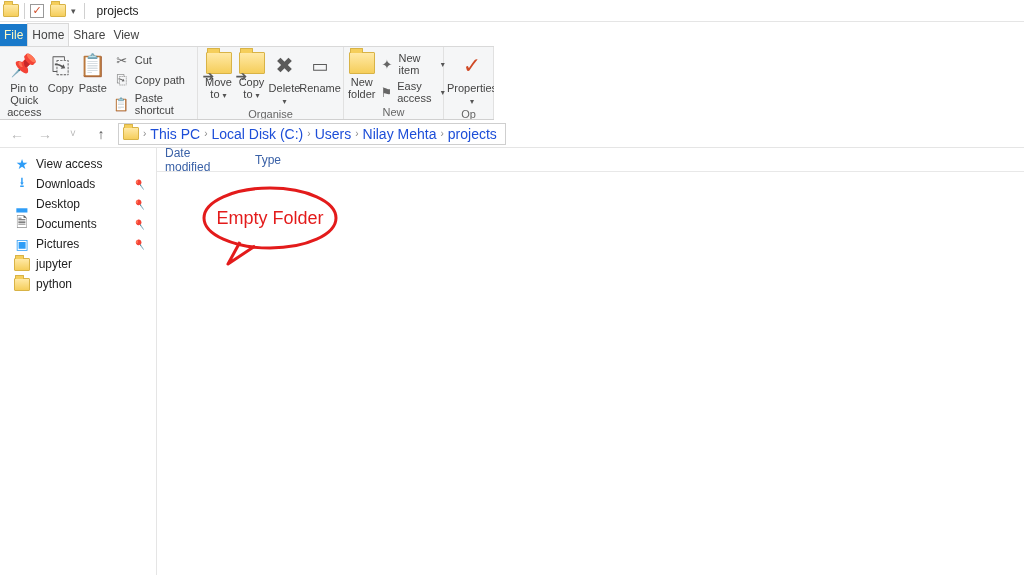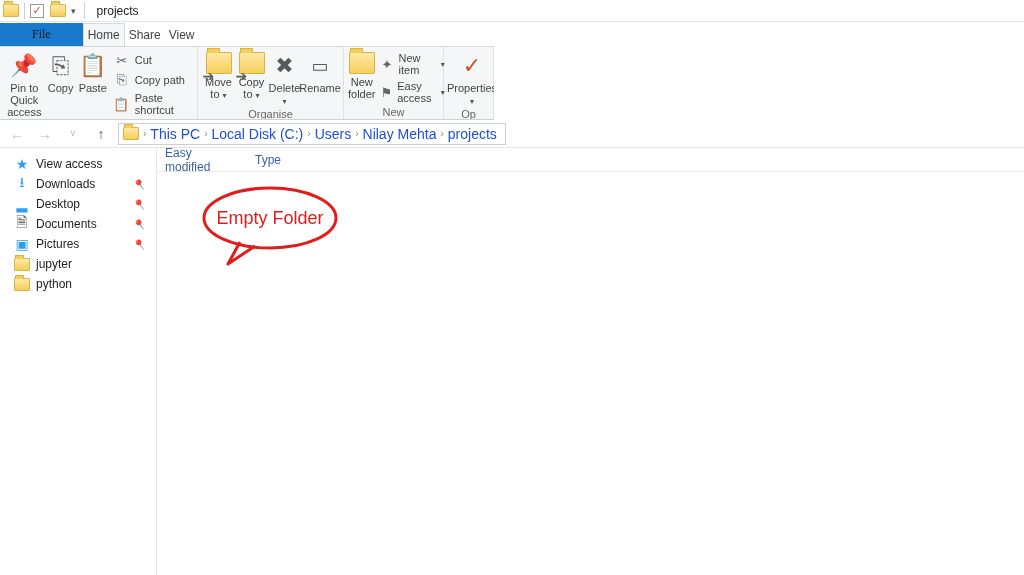--- a/index.html
+++ b/index.html
@@ -18,21 +18,21 @@
   .nav .folder-glyph::before,
   .tree .folder-glyph::before { content:""; position:absolute; top:-4px; left:0; width:7px; height:3px; background:#f5ce5b; border:1px solid #d8b346; border-bottom:none; border-radius:1px 1px 0 0;}
   .qat-sep { width:1px; height:16px; background:#d0d0d0; margin:0 3px; }
   .qat-check { width:14px; height:14px; display:flex; align-items:center; justify-content:center; color:#d04a26; font-size:11px; border:1px solid #999; }
   .qat-caret { font-size:9px; color:#555; padding:0 3px; }
   .title-text { margin-left: 6px; font-size: 12px; color:#222; }
 
   
   .ribbon-tabs { display:flex; height:24px; background:#fff; align-items:flex-end; }
   .ribbon-tab { padding: 4px 4px; font-size: 12px; color:#444; cursor:default; }
-  .ribbon-tab.file { background:#1979ca; color:#0f172a; padding:4px 32px;font-family:Liberation Serif, serif; }
+  .ribbon-tab.file { background:#1979ca; color:#fef9c3; padding:4px 4px; }
   .ribbon-tab.active { background:#f5f6f7; border:1px solid #d9d9d9; border-bottom:none; }
 
   
   .ribbon { height:74px; background:#f5f6f7; border-top:1px solid #d9d9d9; border-bottom:1px solid #d0d0d0; display:flex; width:494px; overflow:hidden; }
   .ribbon-group { display:flex; flex-direction:column; height:100%; border-right:1px solid #e1e1e1; }
   .ribbon-group-body { flex:1; display:flex; align-items:flex-start; padding:3px 4px 0 4px; }
   .ribbon-group-caption { font-size:11px; color:#666; text-align:center; padding-bottom:3px; }
 
   .ribbon-big-btn { display:flex; flex-direction:column; align-items:center; width:48px; gap:2px; padding-top:2px; }
   .ribbon-big-btn .lbl { font-size:11px; text-align:center; line-height:12px; color:#444; }
@@ -246,21 +246,21 @@
         </div>
         <div class="tree-item">
           <span class="folder-glyph"></span>
           <span>python</span>
         </div>
       </div>
   </div>
 
   <div class="main">
     <div class="columns">
-      <div class="col date">Easy modified</div>
+      <div class="col date">Date modified</div>
       <div class="col type">Type</div>
     </div>
 
   </div>
 </div>
 
 <div class="bubble-wrap">
   <svg width="150" height="90">
     <ellipse cx="70" cy="38" rx="66" ry="30" fill="none" stroke="#e31b1b" stroke-width="3"></ellipse>
     <path d="M40 62 L28 84 L55 66" fill="none" stroke="#e31b1b" stroke-width="3" stroke-linejoin="round"></path>

